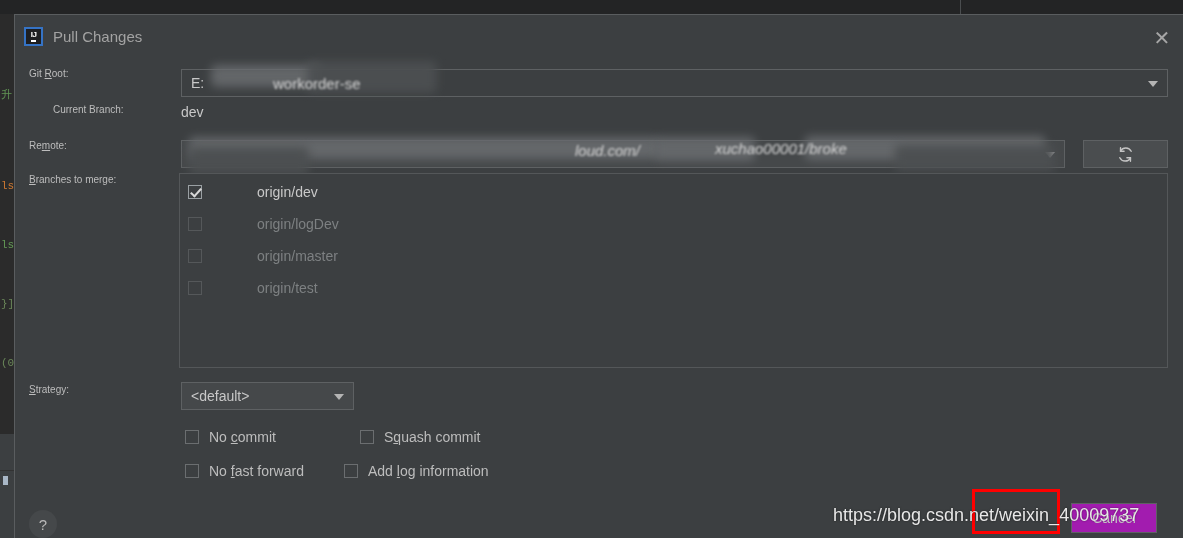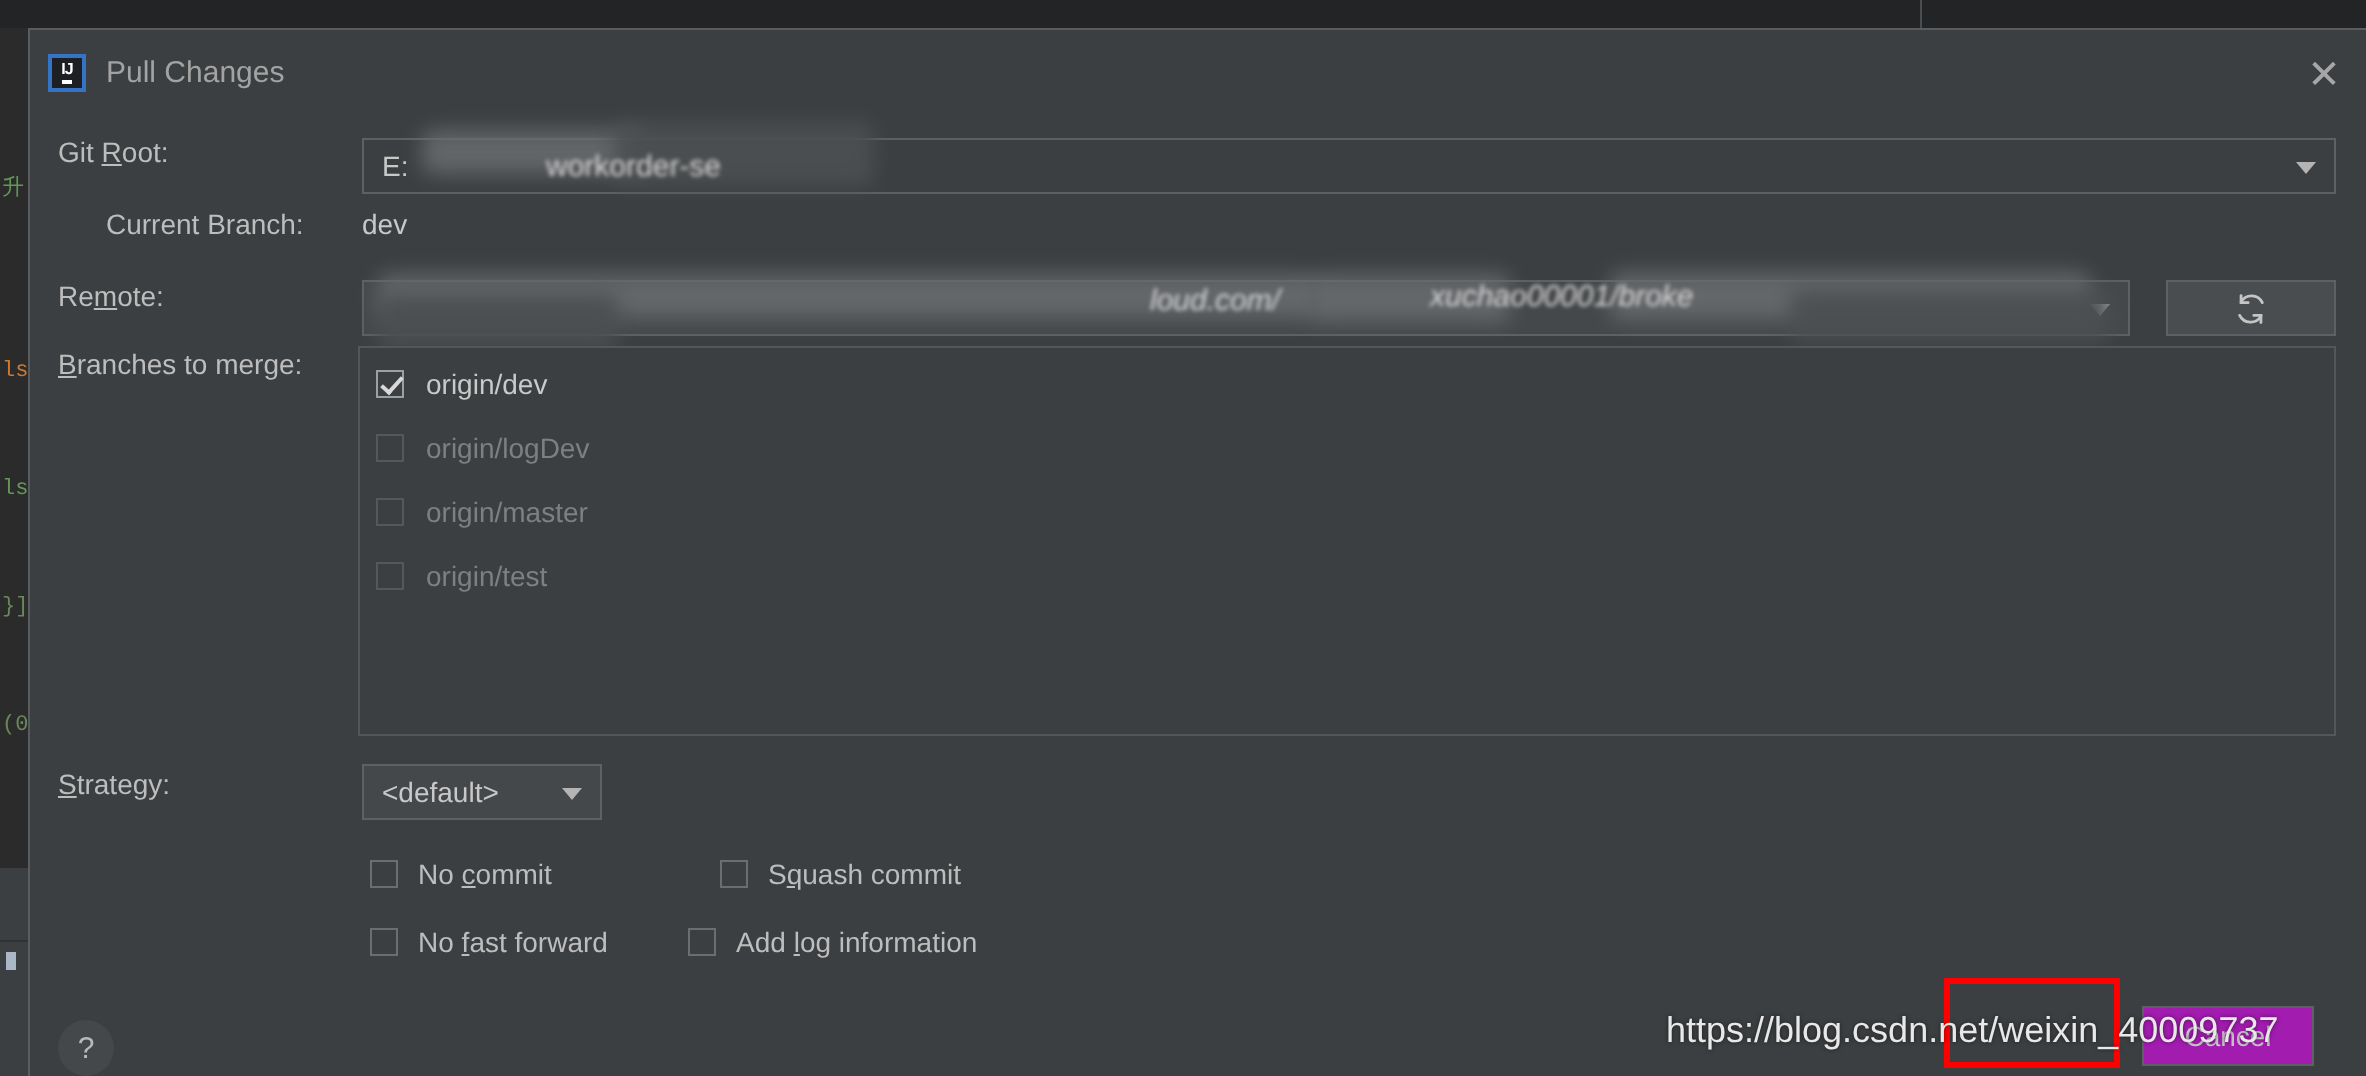--- a/index.html
+++ b/index.html
@@ -79,21 +79,21 @@
   .close-btn {
     position: absolute; right: 8px; top: 10px;
     width: 26px; height: 26px; cursor: pointer;
     display: flex; align-items: center; justify-content: center;
     font-size: 20px; color: #a6a6a6; line-height: 1;
   }
 
   
   .lbl {
     position: absolute;
-    font-size: 14px; color: #bdbdbd; white-space: nowrap;
+    font-size: 10px; color: #bdbdbd; white-space: nowrap;
   }
   .mn { text-decoration: underline; }
 
   
   .combo {
     position: absolute;
     background: #45484a;
     border: 1px solid #5e6163;
     height: 28px;
   }
@@ -143,20 +143,21 @@
   
   .branch-list {
     position: absolute;
     background: #3c3f41;
     border: 1px solid #545759;
   }
   .branch-row {
     position: absolute; left: 8px;
     display: flex; align-items: center; height: 20px;
     cursor: pointer;
+    gap: 44px;
   }
   .cbx {
     width: 14px; height: 14px;
     border: 1px solid #6e7173;
     background: #3c3f41;
     position: relative; flex: none;
   }
   .cbx.checked { border-color: #9aa0a3; }
   .cbx.checked::after {
     content: "";
@@ -316,21 +317,21 @@
 
       <div class="branch-row" style="top:104px;">
         <span class="cbx dim"></span>
         <span class="branch-label dim">origin/test</span>
       </div>
     </div>
 
     <div class="lbl" style="left:14px; top:369px;">
       <span class="mn">S</span><span>trategy:</span>
     </div>
-    <div class="combo" style="left:166px; top:367px; width:120px;">
+    <div class="combo" style="left:166px; top:367px; width:173px;">
       <div class="val">&lt;default&gt;</div>
       <div class="arrow"></div>
     </div>
 
     <div class="opt" style="left:170px; top:414px;">
       <span class="cbx2"></span>
       <span class="opt-label">
         <span>No </span><span class="mn">c</span><span>ommit</span>
       </span>
     </div>

